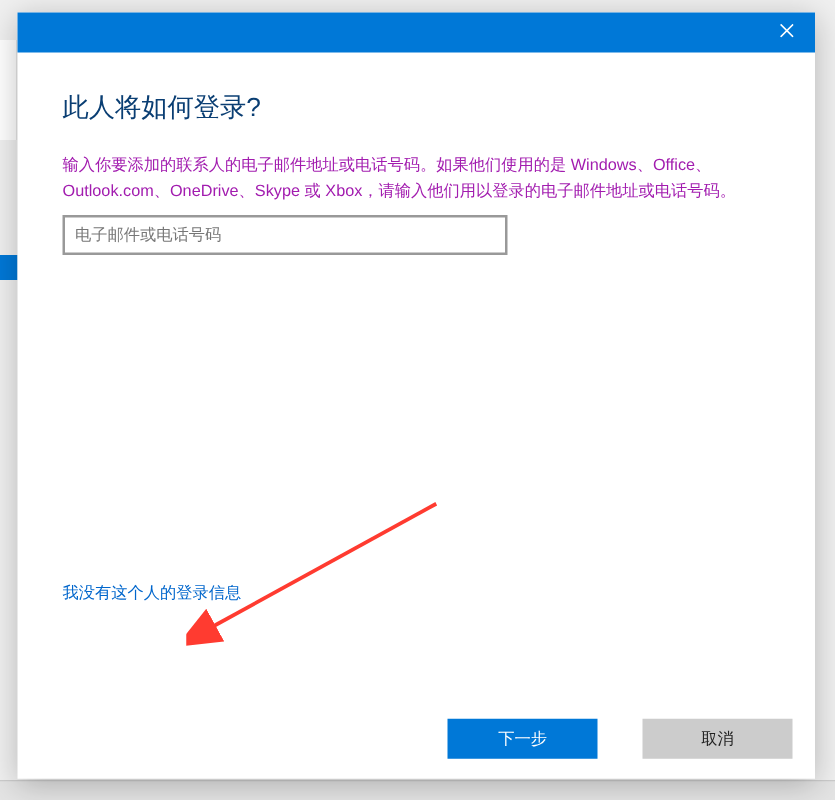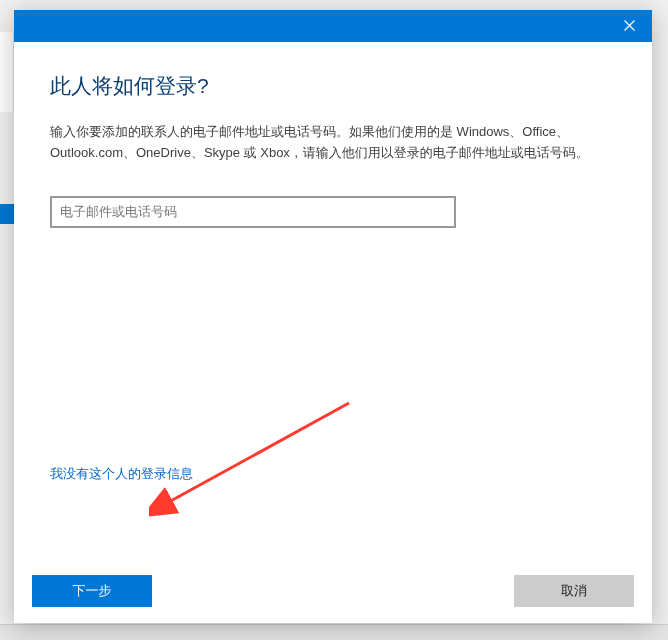--- a/index.html
+++ b/index.html
@@ -54,25 +54,25 @@
     }
     .heading {
       font-size: 21px;
       font-weight: 400;
       color: #0a3e73;
       margin-bottom: 22px;
     }
     .desc {
       font-size: 13px;
       line-height: 1.6;
-      color: #404040;
-      margin-bottom: 32px;
+      color: #a21caf;
+      margin-bottom: 8px;
     }
     .input-field {
-      width: 406px;
+      width: 356px;
       height: 32px;
       border: 2px solid #999;
       padding: 0 8px;
       font-size: 13px;
       color: #333;
       outline: none;
       font-family: inherit;
     }
     .input-field::placeholder { color: #777; }
 
@@ -86,24 +86,24 @@
       font-size: 13px;
       color: #0066cc;
       text-decoration: none;
       margin-bottom: 14px;
       cursor: pointer;
     }
 
     .footer {
       height: 64px;
       display: flex;
-      justify-content: space-between;
+      justify-content: flex-end;
       align-items: center;
       padding: 0 18px;
-      gap: 0;
+      gap: 16px;
     }
     .btn {
       width: 120px;
       height: 32px;
       border: none;
       font-size: 13px;
       font-family: inherit;
       cursor: pointer;
     }
     .btn-primary { background: #0078d7; color: #fff; }

